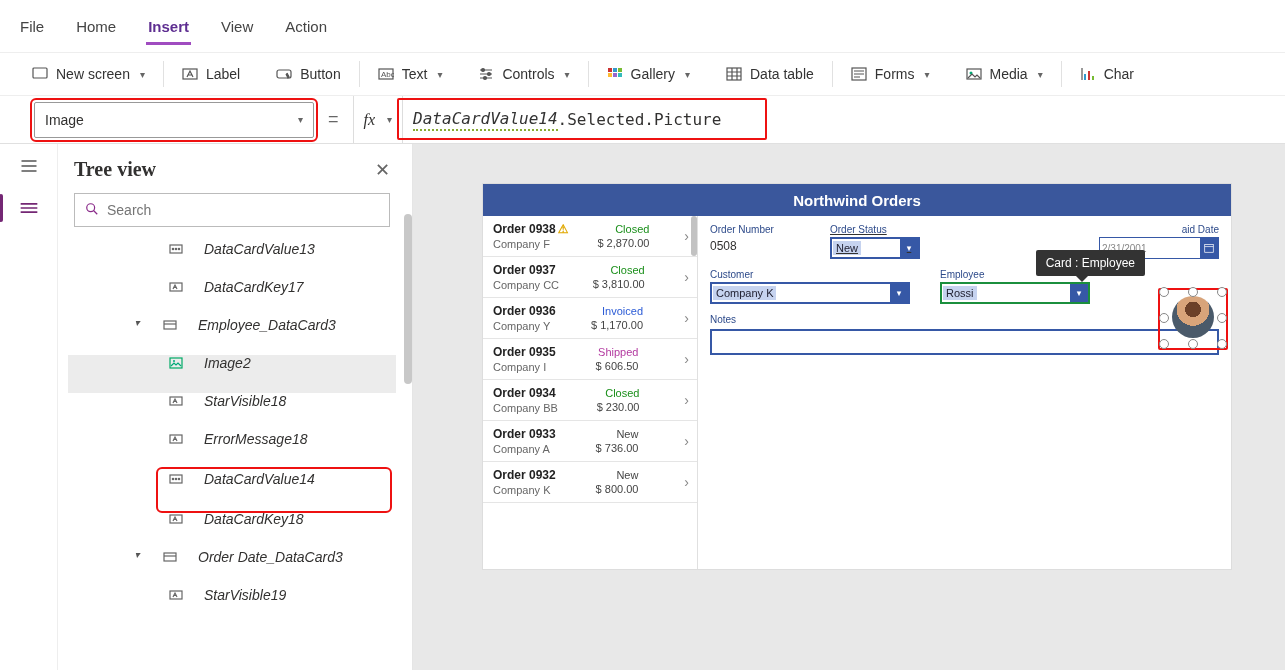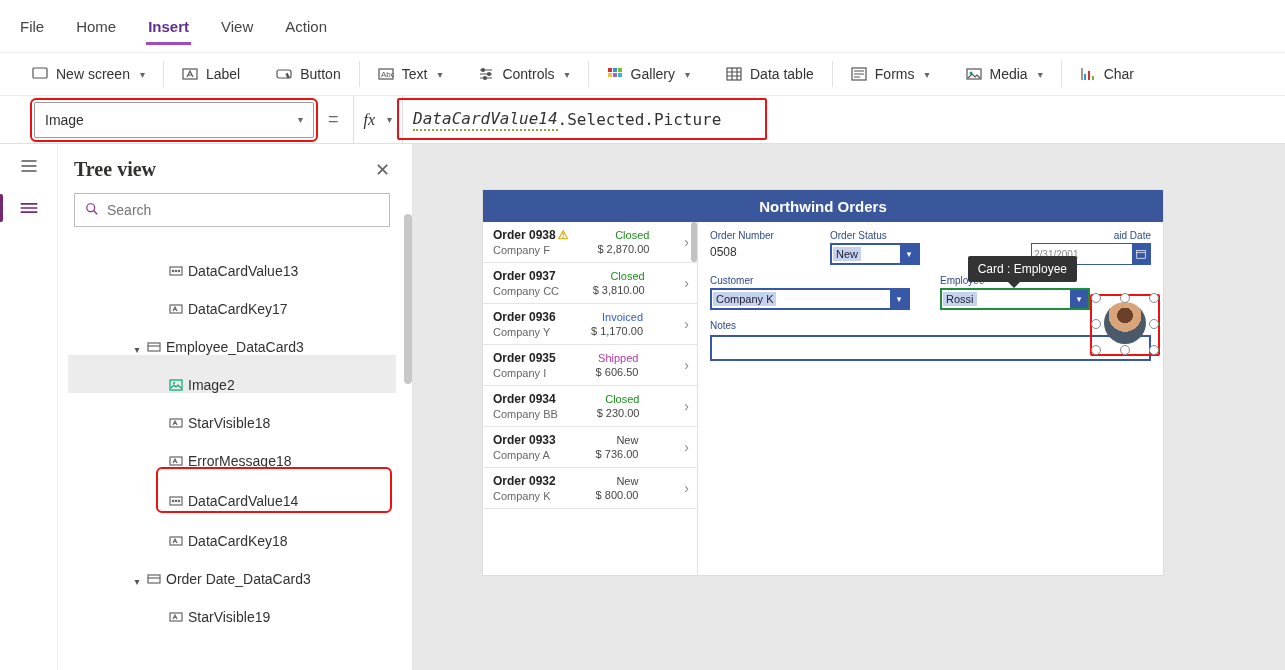--- a/index.html
+++ b/index.html
@@ -127,41 +127,41 @@
   }
   .tree-head{ display:flex; justify-content:space-between; align-items:center; padding: 4px 6px 12px 6px; font-family: Liberation Serif, serif;}
   .tree-head h2{ font-size:20px; font-weight:600;}
   .closex{ font-size:18px; color:#666; cursor:pointer; }
   .searchbox{
     border:1px solid #bbb; height:34px; display:flex; align-items:center; gap:8px; padding:7px 10px; margin: 0 6px 14px 6px;
   }
   .searchbox input{ border:none; outline:none; flex:1; font-size:14px; }
   .mag{ color:#8a2b8a;}
   .treelist{ font-size:14px; }
-  .tnode{ display:flex; align-items:flex-end; height:38px; padding-left:0; gap:4px; cursor:pointer;}
+  .tnode{ display:flex; align-items:flex-start; height:38px; padding-left:0; gap:20px; cursor:pointer;font-style:italic;}
   .tnode.sel{ background:#ececec;}
   .tico{ width:16px; height:16px; display:inline-flex; align-items:center; justify-content:center;}
   .tico svg{ width:14px; height:14px; stroke:#666; stroke-width:1.2; fill:none;}
   .img-ico svg rect{ stroke:#0a6; }
   .caret{ width:10px; text-align:center; color:#555; font-size:10px;}
   .ind1{ padding-left:100px;}
   .ind2{ padding-left:64px;}
   .ind3{ padding-left:100px;}
   .tscroll{
     position:absolute; right:0; top:70px; width:8px; height:170px; background:#c8c8c8; border-radius:4px;
   }
 
   
   .canvas{
     flex:1; background:#e8e8e8;
     position:relative;
   }
   .appframe{
-    position:absolute; left:70px; top:46px;
-    width:680px; height:385px;
+    position:absolute; left:70px; top:40px;
+    width:748px; height:385px;
     background:#fff;
     box-shadow: 0 0 0 1px #ddd;
     display:flex; flex-direction:column;
   }
   .appheader{
     height:32px; background:#3a579c; color:#fff; font-weight:700; font-size:15px;
     display:flex; align-items:center; justify-content:center;
   }
   .appbody{ flex:1; display:flex; }
   .orderlist{ width:215px; border-right:1px solid #e0e0e0; overflow:hidden; position:relative;}
@@ -591,21 +591,21 @@
               </div>
               <span class="oi-chev">›</span>
             </div>
           </div>
         <div class="formpane">
           <div class="frow">
             <div class="fcol" style="width:100px;">
               <span class="flabel">Order Number</span>
               <span class="textval">0508</span>
             </div>
-            <div class="fcol" style="width:90px;">
+            <div class="fcol" style="width:90px;text-decoration:underline;">
               <span class="flabel">Order Status</span>
               <div class="fselect">
                 <span class="sval">New</span>
                 <span class="sarrow">▾</span>
               </div>
             </div>
             <div class="fcol" style="width:120px; margin-left:auto;">
               <span class="flabel" style="text-align:right;">aid Date</span>
               <div class="dateval">
                 <span>2/31/2001</span>

